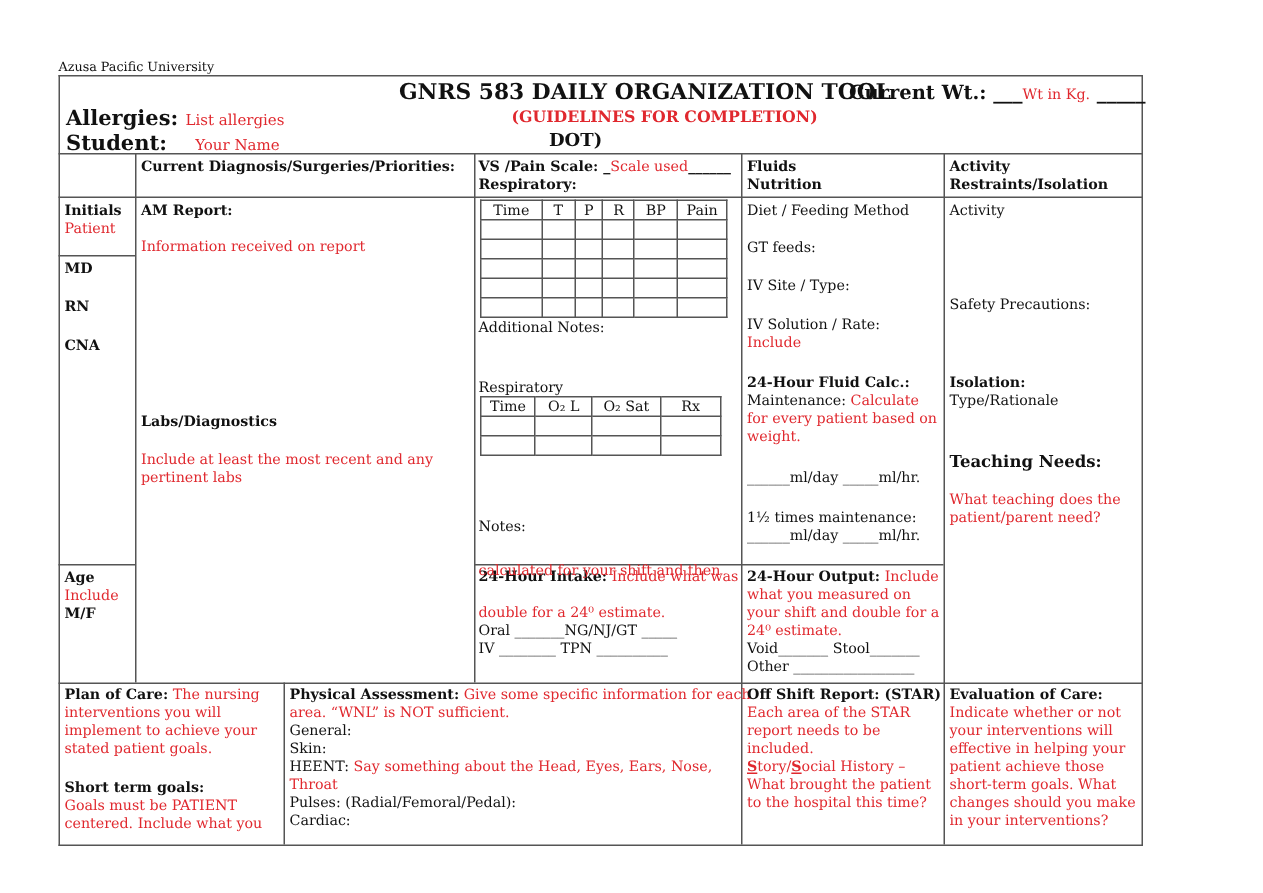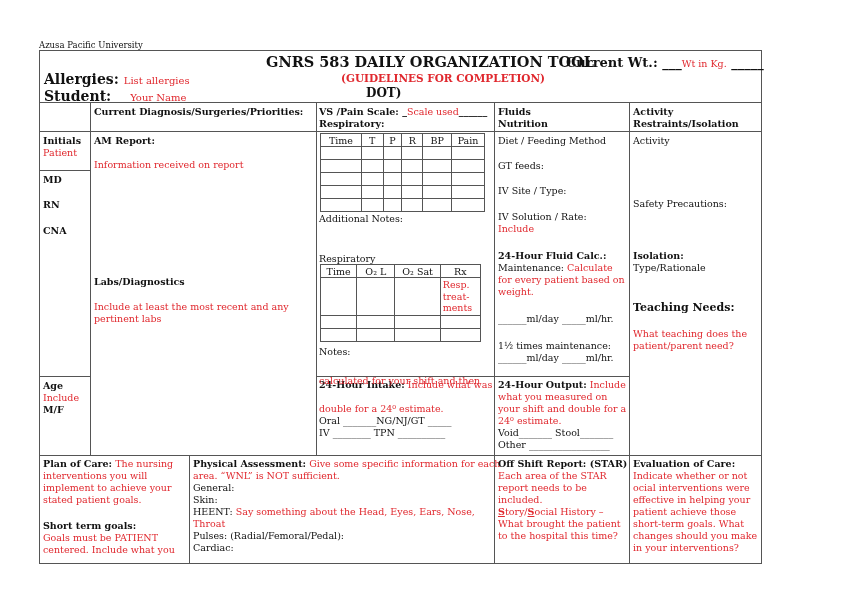--- a/index.html
+++ b/index.html
@@ -141,30 +141,20 @@
 <div class="txt" style="left:319px;top:253px;">Respiratory</div>
 <table class="grid" style="left:320px;top:264px;width:161px;">
   <tbody>
       <tr>
     <th style="width:36px;">Time</th>
     <th style="width:38px;">O₂ L</th>
     <th style="width:45px;">O₂ Sat</th>
     <th style="width:40px;">Rx</th>
   </tr>
   <tr>
-    <td></td>
-    <td></td>
-    <td></td>
-    <td class="red" style="text-align:left;line-height:11.5px;padding:1px 2px;">
-      <div>Resp.</div>
-      <div>treat-</div>
-      <div>ments</div>
-    </td>
-  </tr>
-  <tr>
         <td></td>
         <td></td>
         <td></td>
         <td></td>
       </tr>
   <tr>
         <td></td>
         <td></td>
         <td></td>
         <td></td>
@@ -247,18 +237,18 @@
 <div class="txt red" style="left:498px;top:482px;">report needs to be</div>
 <div class="txt red" style="left:498px;top:494px;">included.</div>
 <div class="txt red" style="left:498px;top:506px;">
   <span style="font-weight:bold;text-decoration:underline;">S</span><span>tory/</span><span style="font-weight:bold;text-decoration:underline;">S</span><span>ocial History –</span>
 </div>
 <div class="txt red" style="left:498px;top:518px;">What brought the patient</div>
 <div class="txt red" style="left:498px;top:530px;">to the hospital this time?</div>
 
 <div class="txt hdr" style="left:633px;top:458px;">Evaluation of Care:</div>
 <div class="txt red" style="left:633px;top:470px;">Indicate whether or not</div>
-<div class="txt red" style="left:633px;top:482px;">ocial interventions were</div>
+<div class="txt red" style="left:633px;top:482px;">your interventions will</div>
 <div class="txt red" style="left:633px;top:494px;">effective in helping your</div>
 <div class="txt red" style="left:633px;top:506px;">patient achieve those</div>
 <div class="txt red" style="left:633px;top:518px;">short-term goals.  What</div>
 <div class="txt red" style="left:633px;top:530px;">changes should you make</div>
 <div class="txt red" style="left:633px;top:542px;">in your interventions?</div>
 
 </body></html>

